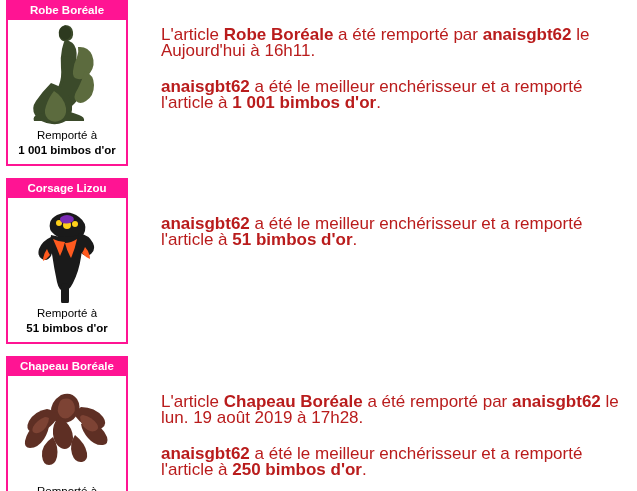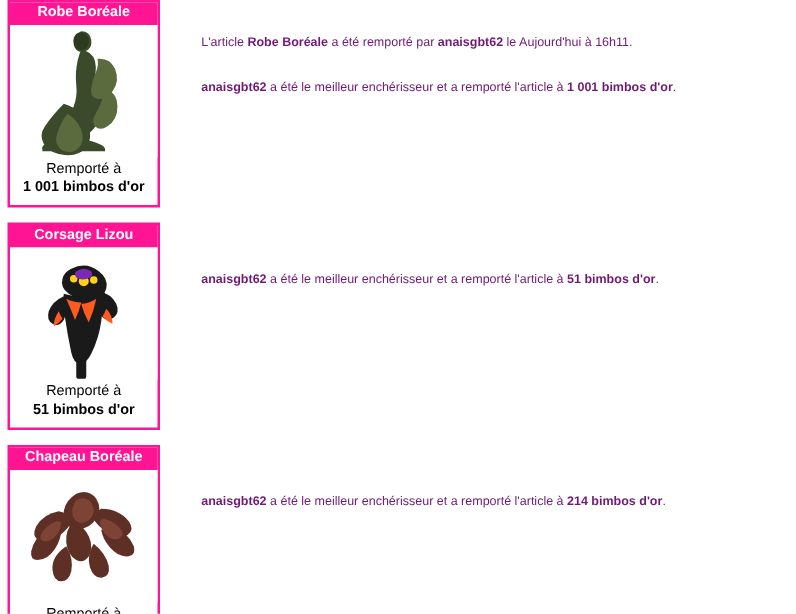--- a/index.html
+++ b/index.html
@@ -57,24 +57,24 @@
     font-weight: bold;
     display: block;
   }
   .texts {
     flex: 1 1 auto;
     padding-left: 33px;
     padding-top: 26px;
     box-sizing: border-box;
   }
   .line {
-    font-size: 10px;
+    font-size: 17px;
     line-height: 16px;
     margin-bottom: 20px;
-    color: #701a75;
+    color: #b91c1c;
   }
   .line:last-child {
     margin-bottom: 0;
   }
   .line b {
     font-weight: bold;
   }
   
   .row-1 .texts { padding-top: 27px; }
   .row-2 .texts { padding-top: 38px; }
@@ -193,18 +193,21 @@
           </svg>
         </span>
       </div>
       <div class="card-footer">
         <span>Remporté à</span>
         
       </div>
     </div>
     <div class="texts">
       <div class="line">
-        <b>anaisgbt62</b><span> a été le meilleur enchérisseur et a remporté l'article à </span><b>214 bimbos d'or</b><span>.</span>
+        <span>L'article </span><b>Chapeau Boréale</b><span> a été remporté par </span><b>anaisgbt62</b><span> le lun. 19 août 2019 à 17h28.</span>
+      </div>
+      <div class="line">
+        <b>anaisgbt62</b><span> a été le meilleur enchérisseur et a remporté l'article à </span><b>250 bimbos d'or</b><span>.</span>
       </div>
     </div>
   </div>
 
 </div>
 
 </body></html>

